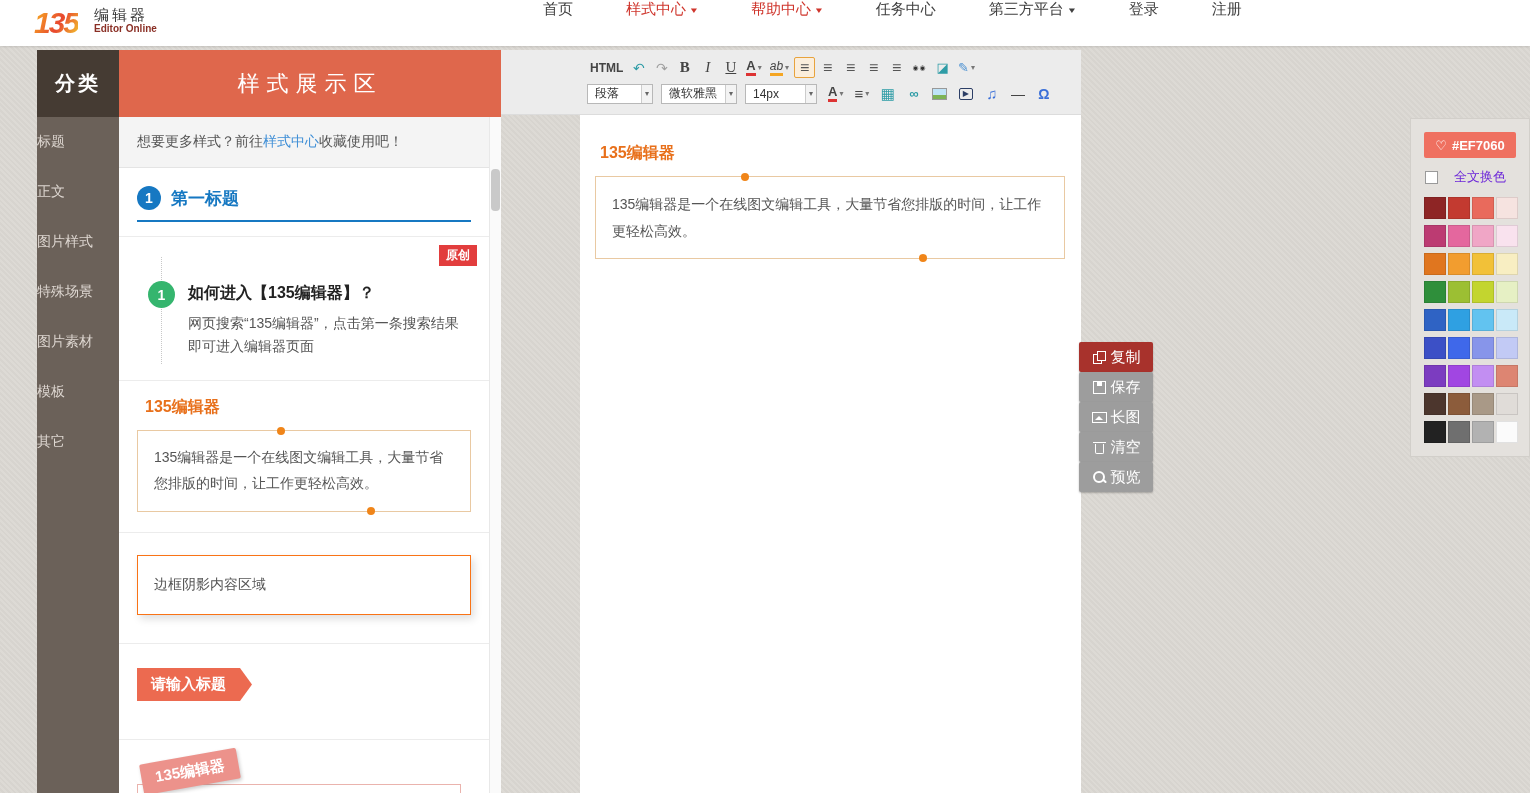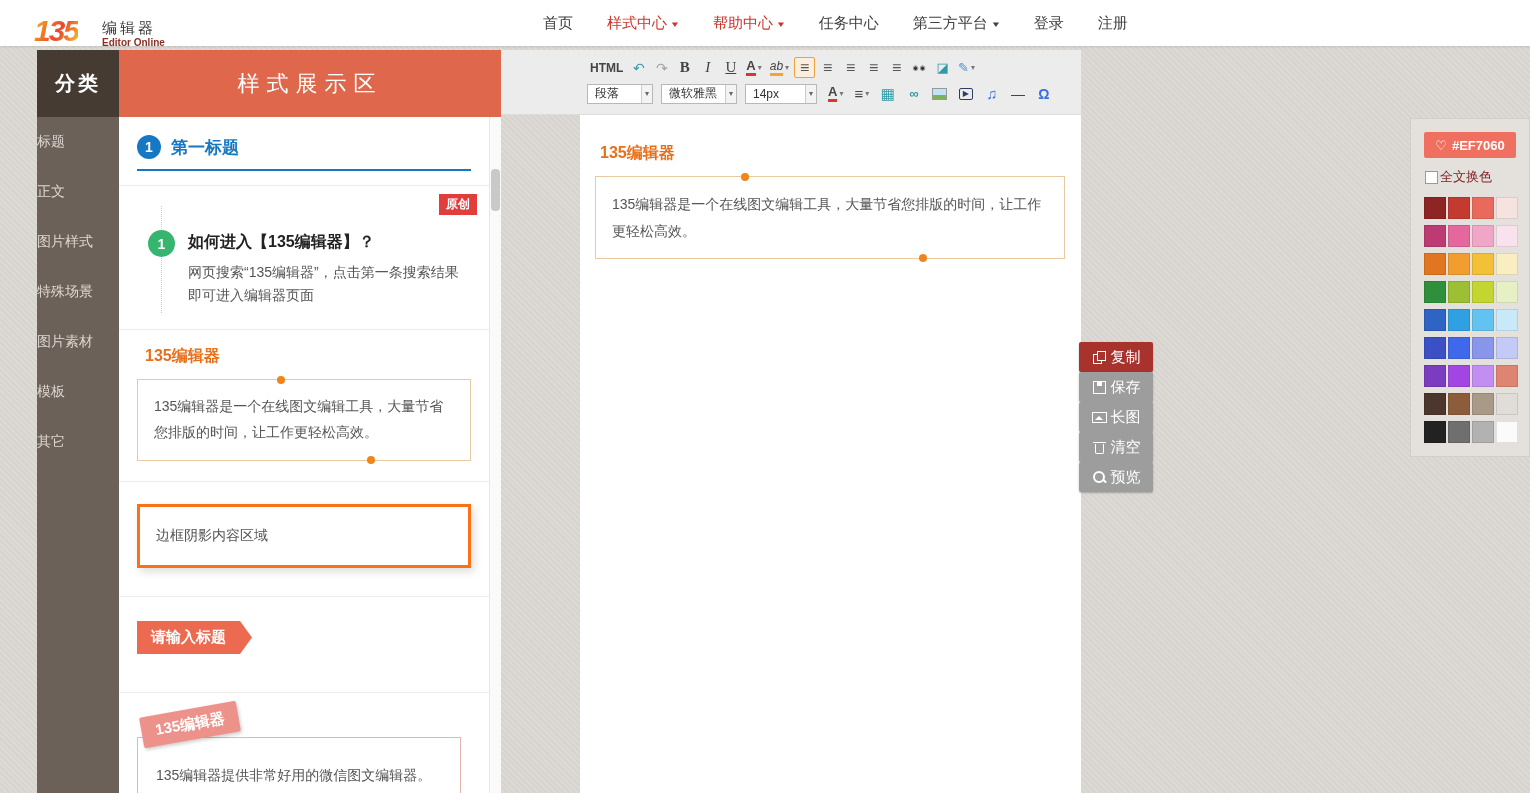--- a/index.html
+++ b/index.html
@@ -3,28 +3,28 @@
 <meta charset="utf-8">
 <style>
   html,body{margin:0;padding:0;width:1530px;height:793px;overflow:hidden;
     font-family:"Liberation Sans","DejaVu Sans",sans-serif;
     background:#dbd8d3;
     background-image:repeating-linear-gradient(45deg, rgba(255,255,255,.05) 0 2px, rgba(0,0,0,.02) 2px 4px);}
   *{box-sizing:border-box}
 
   
   .topnav{position:absolute;left:0;top:0;width:100%;height:46px;background:#fff;box-shadow:0 1px 2px rgba(0,0,0,.10);z-index:10}
-  .logo{position:absolute;left:34px;top:14px;display:flex;align-items:flex-end;gap:24px;cursor:pointer}
+  .logo{position:absolute;left:34px;top:6px;display:flex;align-items:flex-start;gap:16px;cursor:pointer}
   .logo-mark{font-size:30px;font-weight:bold;font-style:italic;letter-spacing:-2px;
     background:linear-gradient(120deg,#f6a623 10%,#e8472f 55%,#f2c12e 95%);
     -webkit-background-clip:text;background-clip:text;color:transparent}
   .logo-text{display:flex;flex-direction:column;line-height:1.15}
   .logo-title{font-size:15px;font-weight:normal;color:#3a3a3a;letter-spacing:3px}
   .logo-sub{font-size:10px;color:#8a2f25;font-weight:bold}
-  .nav-items{position:absolute;left:543px;top:0;height:46px;display:flex;align-items:center;gap:34px}
+  .nav-items{position:absolute;left:543px;top:0;height:46px;display:flex;align-items:flex-start;gap:53px}
   .nav-item{font-size:15px;color:#404040;text-decoration:none;display:flex;align-items:center;gap:4px;cursor:pointer;white-space:nowrap}
   .nav-item.hl{color:#cf352c}
   .nav-caret{display:none;font-size:8px;transform:scaleX(1.3);margin-top:2px}
   .nav-caret.show{display:inline}
 
   
   .sidebar{position:absolute;left:37px;top:50px;bottom:0;width:82px;background:#6b6159}
   .sidebar-header{height:67px;background:#453b33;color:#fff;font-size:20px;font-weight:bold;display:flex;align-items:center;justify-content:center;letter-spacing:3px}
   .sidebar-item{height:50px;display:flex;align-items:center;justify-content:flex-start;color:#ded7d1;font-size:14px;cursor:pointer}
 
@@ -45,21 +45,21 @@
   .origin-badge{position:absolute;top:8px;right:12px;background:#e23d3d;color:#fff;font-size:12px;font-weight:bold;padding:2px 7px}
   .guide{margin:6px 0 2px 24px;border-left:1px dotted #c8c8c8;padding:26px 0 6px 26px;position:relative}
   .guide-circle{position:absolute;left:-14px;top:24px;width:27px;height:27px;border-radius:50%;background:#35b56e;color:#fff;font-weight:bold;font-size:14px;display:flex;align-items:center;justify-content:center}
   .guide-title{font-size:16px;font-weight:bold;color:#222;margin:0 0 8px}
   .guide-body{font-size:14px;color:#555;line-height:1.65;width:272px}
   .orange-title{color:#e8701b;font-size:16px;font-weight:bold;margin:2px 0 12px 8px}
   .dot-box{border:1px solid #e9c9a2;padding:14px 16px;font-size:14px;color:#555;line-height:1.85;position:relative;margin-bottom:6px;background:#fff}
   .dot{position:absolute;width:8px;height:8px;border-radius:50%;background:#f08519}
   .dot-top{top:-4px;left:42%}
   .dot-bottom{bottom:-4px;left:69%}
-  .shadow-box{border:3px solid #f97316;box-shadow:3px 4px 8px rgba(0,0,0,.13);padding:20px 16px;font-size:14px;color:#555;margin:8px 0 14px;background:#fff}
+  .shadow-box{border:1px solid #f97316;box-shadow:3px 4px 8px rgba(0,0,0,.13);padding:20px 16px;font-size:14px;color:#555;margin:8px 0 14px;background:#fff}
   .ribbon{display:inline-block;background:#ec6a50;color:#fff;font-size:15px;font-weight:bold;padding:7px 26px 7px 14px;margin:10px 0 24px;
     clip-path:polygon(0 0,calc(100% - 12px) 0,100% 50%,calc(100% - 12px) 100%,0 100%)}
   .pink-wrap{position:relative;padding-top:12px}
   .pink-tag{position:absolute;top:2px;left:4px;background:#ec928b;color:#fff;font-size:15px;font-weight:bold;padding:6px 14px;transform:rotate(-10deg);box-shadow:1px 2px 4px rgba(0,0,0,.2);z-index:2;border-radius:2px}
   .pink-box{border:1px solid #eab3ad;margin-top:18px;padding:24px 18px 18px;font-size:14px;color:#555;line-height:1.9;width:324px;background:#fff}
 
   
   .editor-zone{position:absolute;left:501px;top:50px;bottom:0;width:580px}
   .toolbar{position:absolute;top:0;left:0;right:0;height:65px;background:#ececec;border-bottom:1px solid #dcdcdc}
   .tb-row{position:absolute;left:86px;display:flex;align-items:center}
@@ -112,21 +112,21 @@
   .ico-image::after{content:"";position:absolute;left:3px;bottom:5px;border-left:4px solid transparent;border-right:4px solid transparent;border-bottom:4px solid #fff}
   .ico-trash::before{content:"";position:absolute;left:3px;top:4px;right:3px;bottom:1px;border:1.5px solid #fff;border-top:none;border-radius:0 0 2px 2px}
   .ico-trash::after{content:"";position:absolute;left:1px;top:2px;right:1px;height:1.5px;background:#fff}
   .ico-search::before{content:"";position:absolute;left:1px;top:1px;width:8px;height:8px;border:2px solid #fff;border-radius:50%}
   .ico-search::after{content:"";position:absolute;left:10px;top:10px;width:5px;height:2px;background:#fff;transform:rotate(45deg);border-radius:1px}
 
   
   .color-panel{position:absolute;left:1410px;top:118px;width:120px;background:#e4e1dd;border:1px solid #d2cfca;padding:13px;z-index:15}
   .current-color{height:26px;border-radius:2px;display:flex;align-items:center;justify-content:center;gap:5px;color:#fff;font-size:13px;font-weight:bold;cursor:pointer;border:none;width:100%;font-family:inherit}
   .heart-icon{font-size:13px;line-height:1}
-  .toggle-row{display:flex;align-items:center;gap:2px;margin:10px 1px 11px;font-size:13px;color:#7f1d1d;cursor:pointer}
+  .toggle-row{display:flex;align-items:center;gap:16px;margin:10px 1px 11px;font-size:13px;color:#6d28d9;cursor:pointer}
   .checkbox{width:13px;height:13px;background:#fff;border:1px solid #9a9a9a;display:inline-block;flex:0 0 auto}
   .swatch-grid{display:grid;grid-template-columns:repeat(4,22px);gap:6px 2px}
   .swatch{width:22px;height:22px;cursor:pointer;border:1px solid rgba(0,0,0,.10)}
 </style>
 </head>
 <body>
 
 <div class="topnav">
   <div class="logo">
     <span class="logo-mark">135</span>
@@ -205,20 +205,23 @@
       <div class="sidebar-item">
         <span>其它</span>
       </div>
     </div>
 </aside>
 
 <section class="style-panel">
   <div class="style-header">样式展示区</div>
   <div class="panel-body">
 
+    <div class="notice">
+      <span>想要更多样式？前往</span><a class="notice-link">样式中心</a><span>收藏使用吧！</span>
+    </div>
 
     <div class="s-item">
       <div class="h1-row">
         <span class="badge-circle">1</span>
         <span class="h1-title">第一标题</span>
       </div>
       <div class="h1-line"></div>
     </div>
 
     <div class="s-item">

